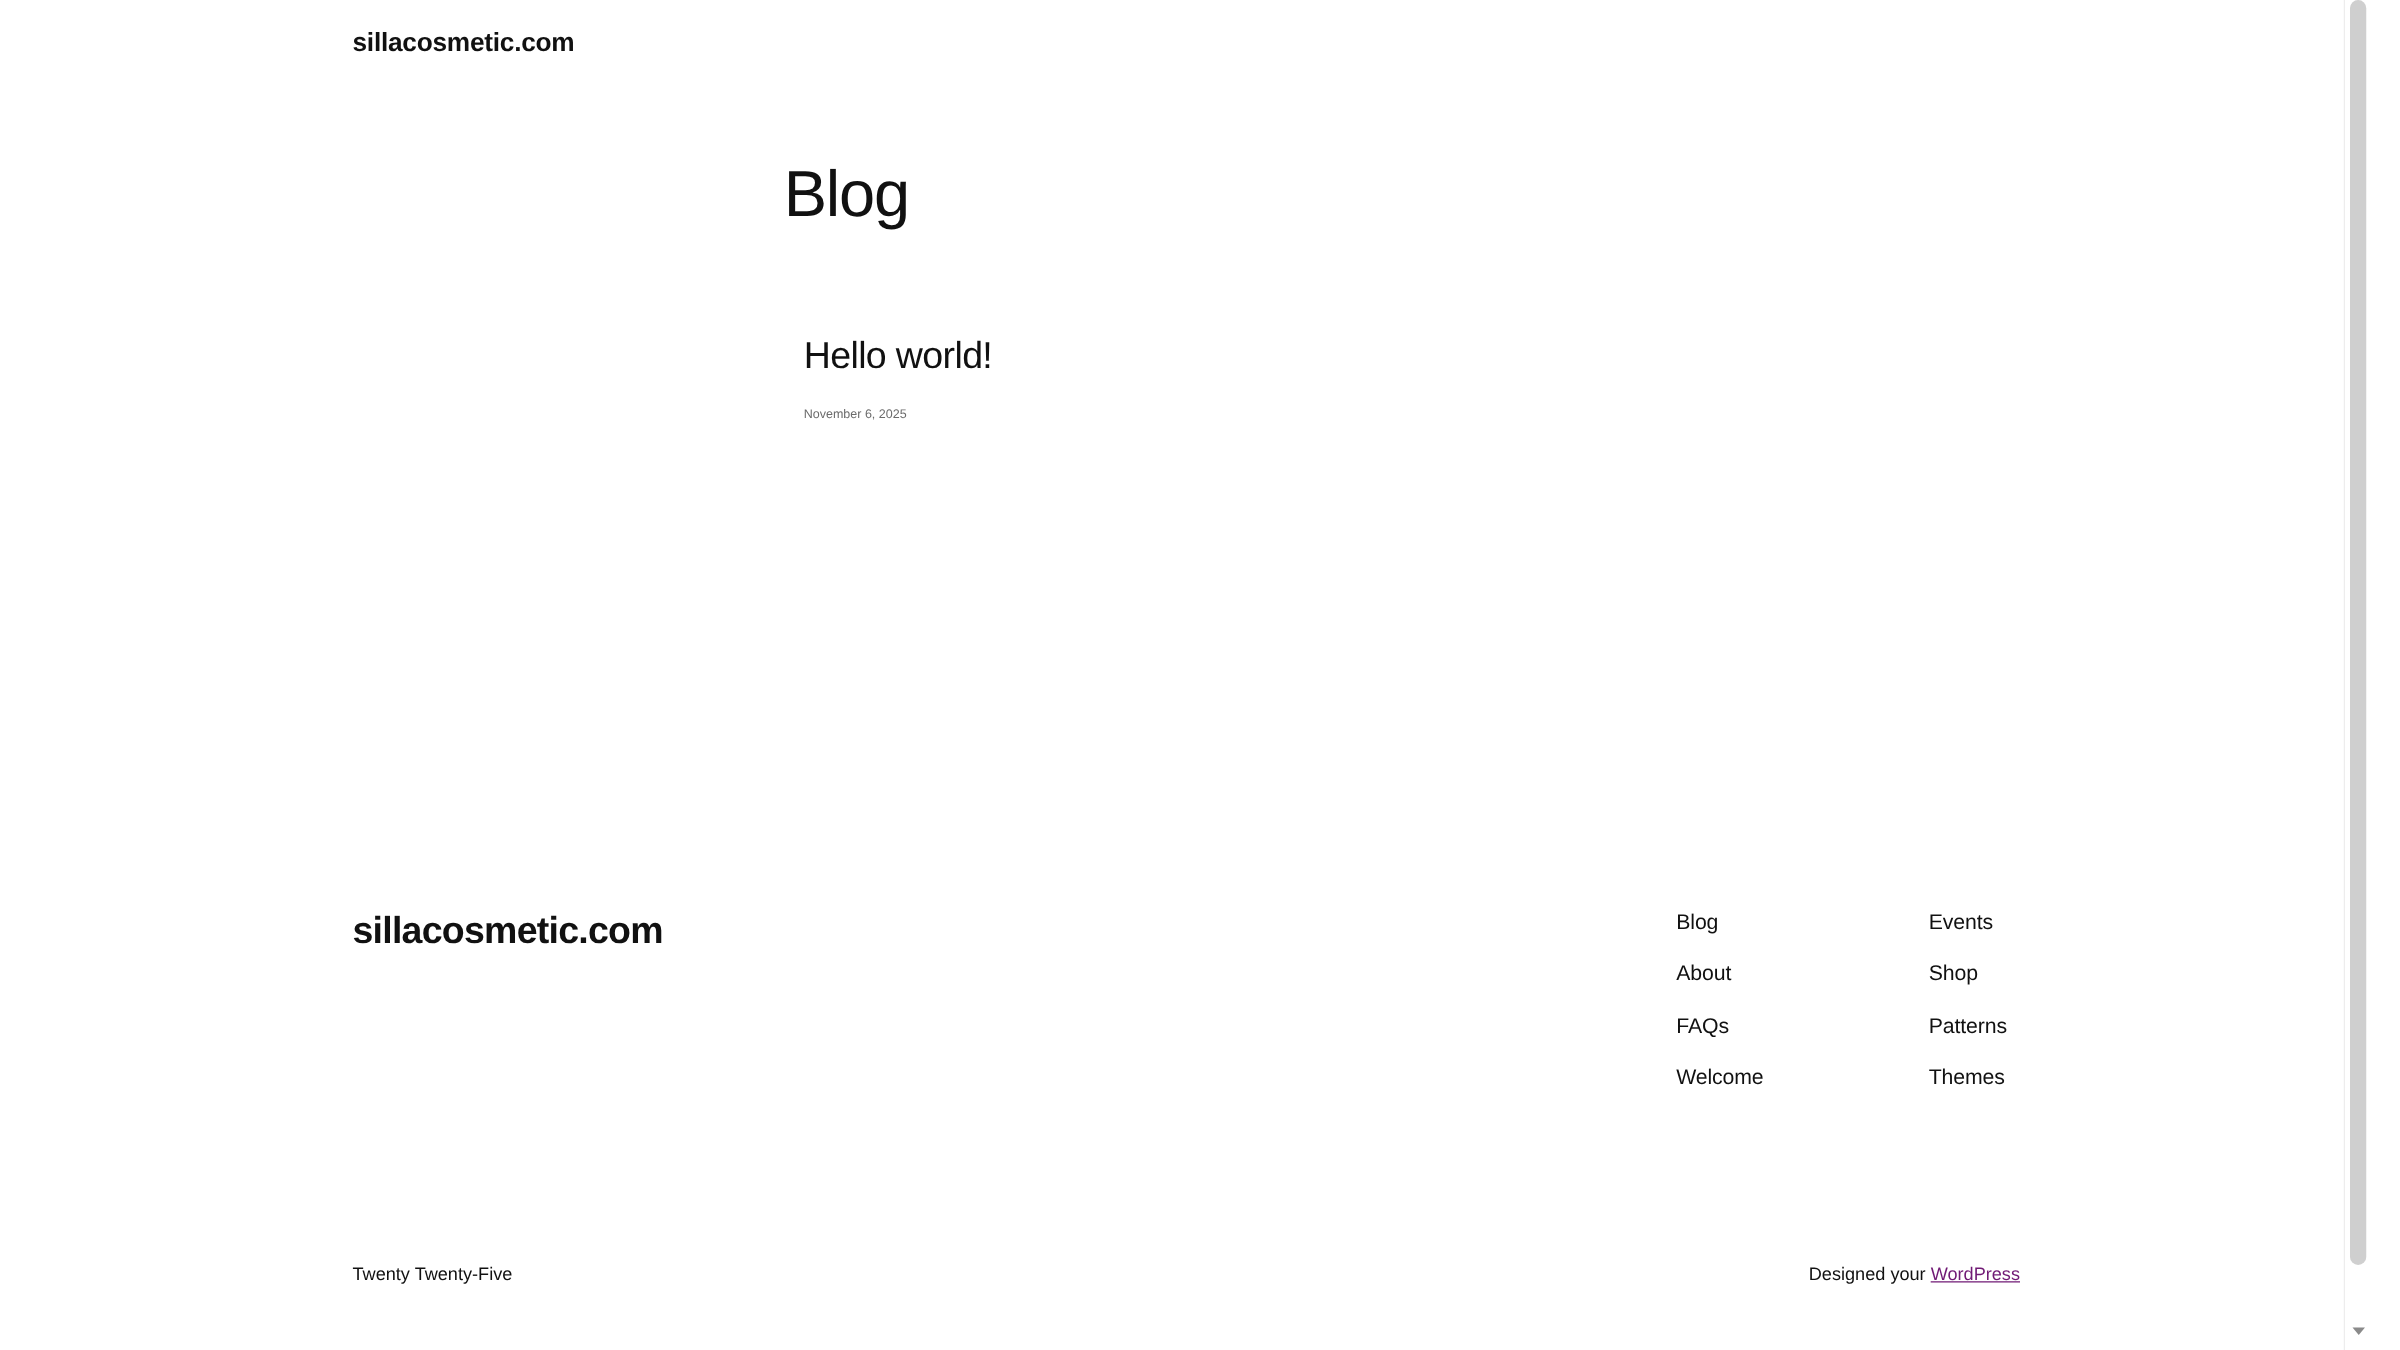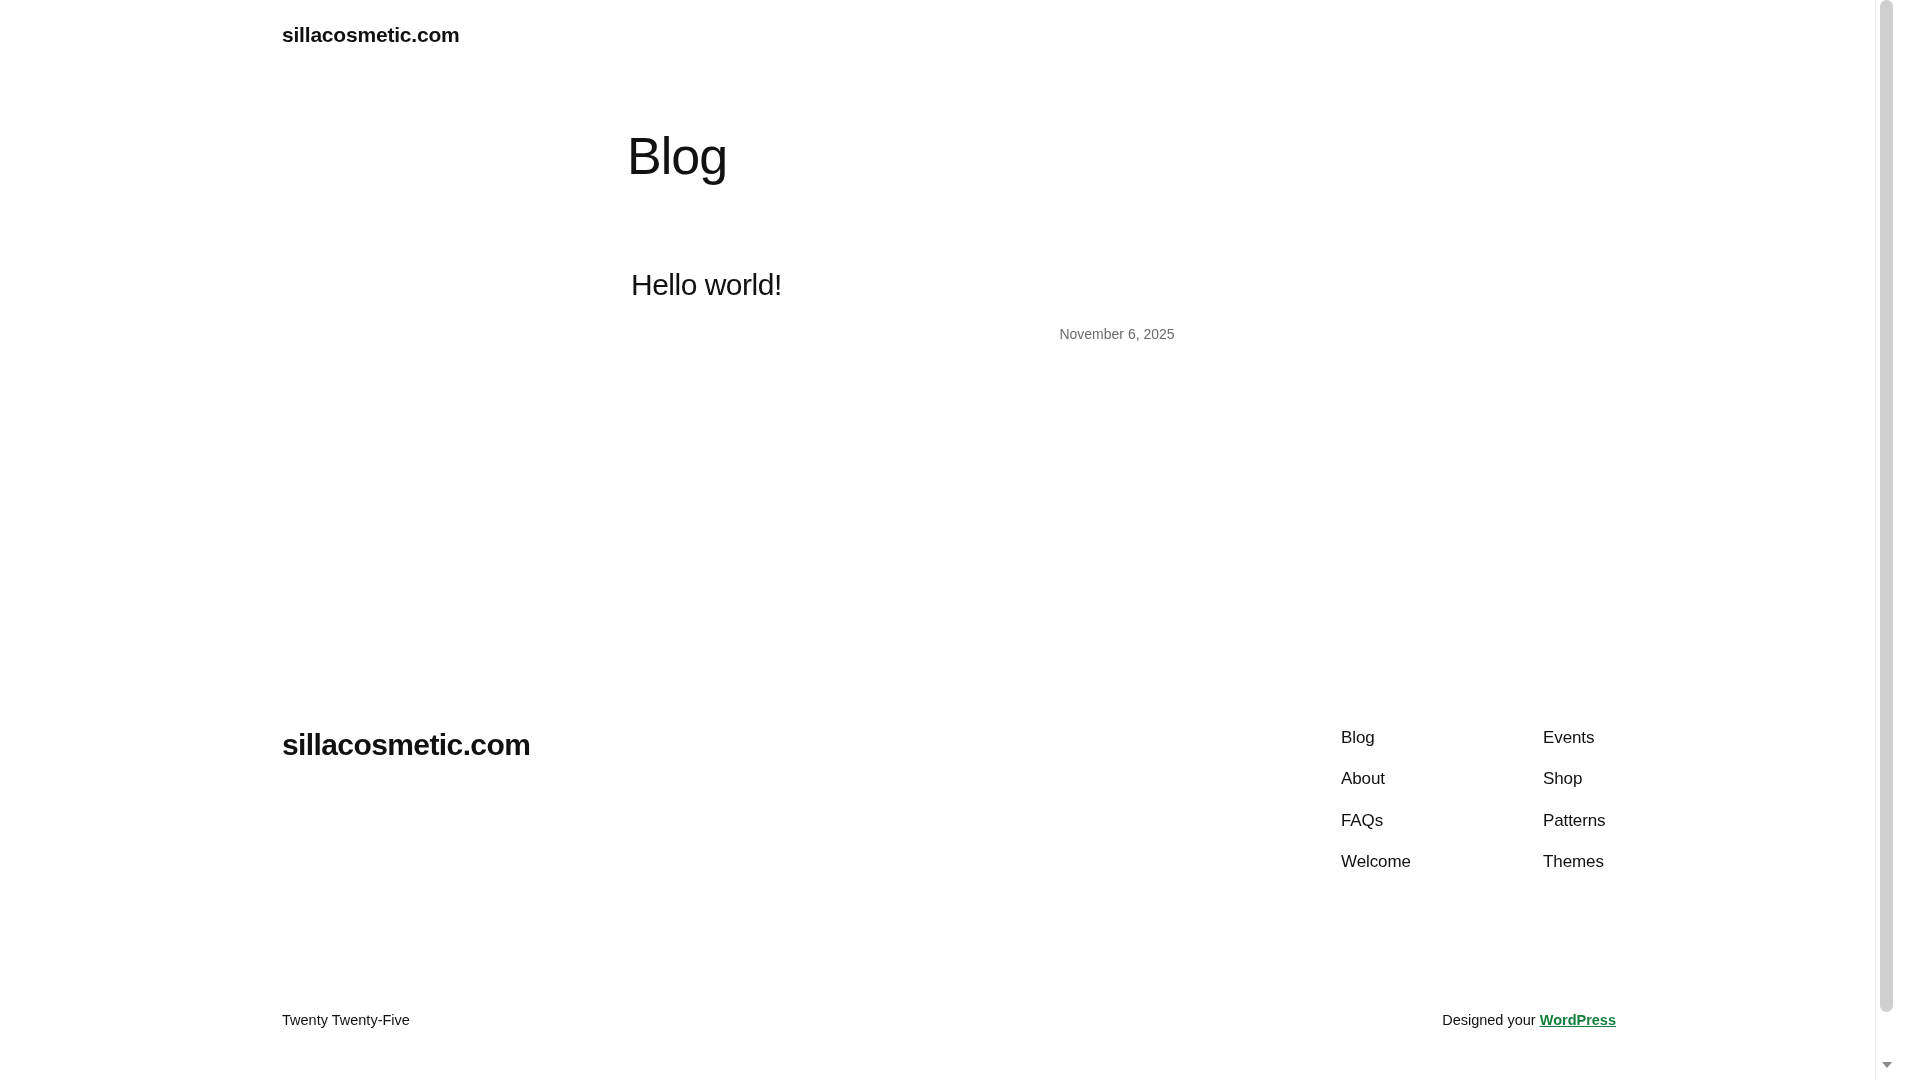--- a/index.html
+++ b/index.html
@@ -50,45 +50,44 @@
   }
   .archive-title {
     font-size: 52px;
     font-weight: 400;
     line-height: 1.1;
     letter-spacing: -1px;
     margin: 0 0 82px 0;
     color: #111111;
   }
   .post {
-    margin: 4px;
+    margin: 16px;
   }
   .post-title {
     font-size: 30px;
     font-weight: 400;
     line-height: 1.2;
     letter-spacing: -0.5px;
     margin: 0 0 23px 0;
   }
   .post-title a {
     color: #111111;
     text-decoration: none;
   }
   .post-excerpt {
     font-size: 17.5px;
     line-height: 1.55;
     margin: 0 0 29px 0;
     color: #111111;
     letter-spacing: -0.1px;
   }
   .post-date {
-    font-size: 14px;
+    font-size: 10px;
     color: #6b6b6b;
     letter-spacing: 0;
-    text-align: center;
   }
 
   
   .site-footer {
     position: absolute;
     left: 0;
     top: 700px;
     width: 1898px;
   }
   .footer-brand {
@@ -139,23 +138,22 @@
   }
   .footer-credit {
     position: absolute;
     right: 282px;
     top: 0;
     font-size: 14.5px;
     color: #111111;
     white-space: nowrap;
   }
   .footer-credit a {
-    color: #15803d;
+    color: #701a75;
     text-decoration: underline;
-    font-weight: bold;
   }
 
   
   .scrollbar {
     position: absolute;
     right: 0;
     top: 0;
     width: 22px;
     height: 1080px;
     background: #ffffff;

